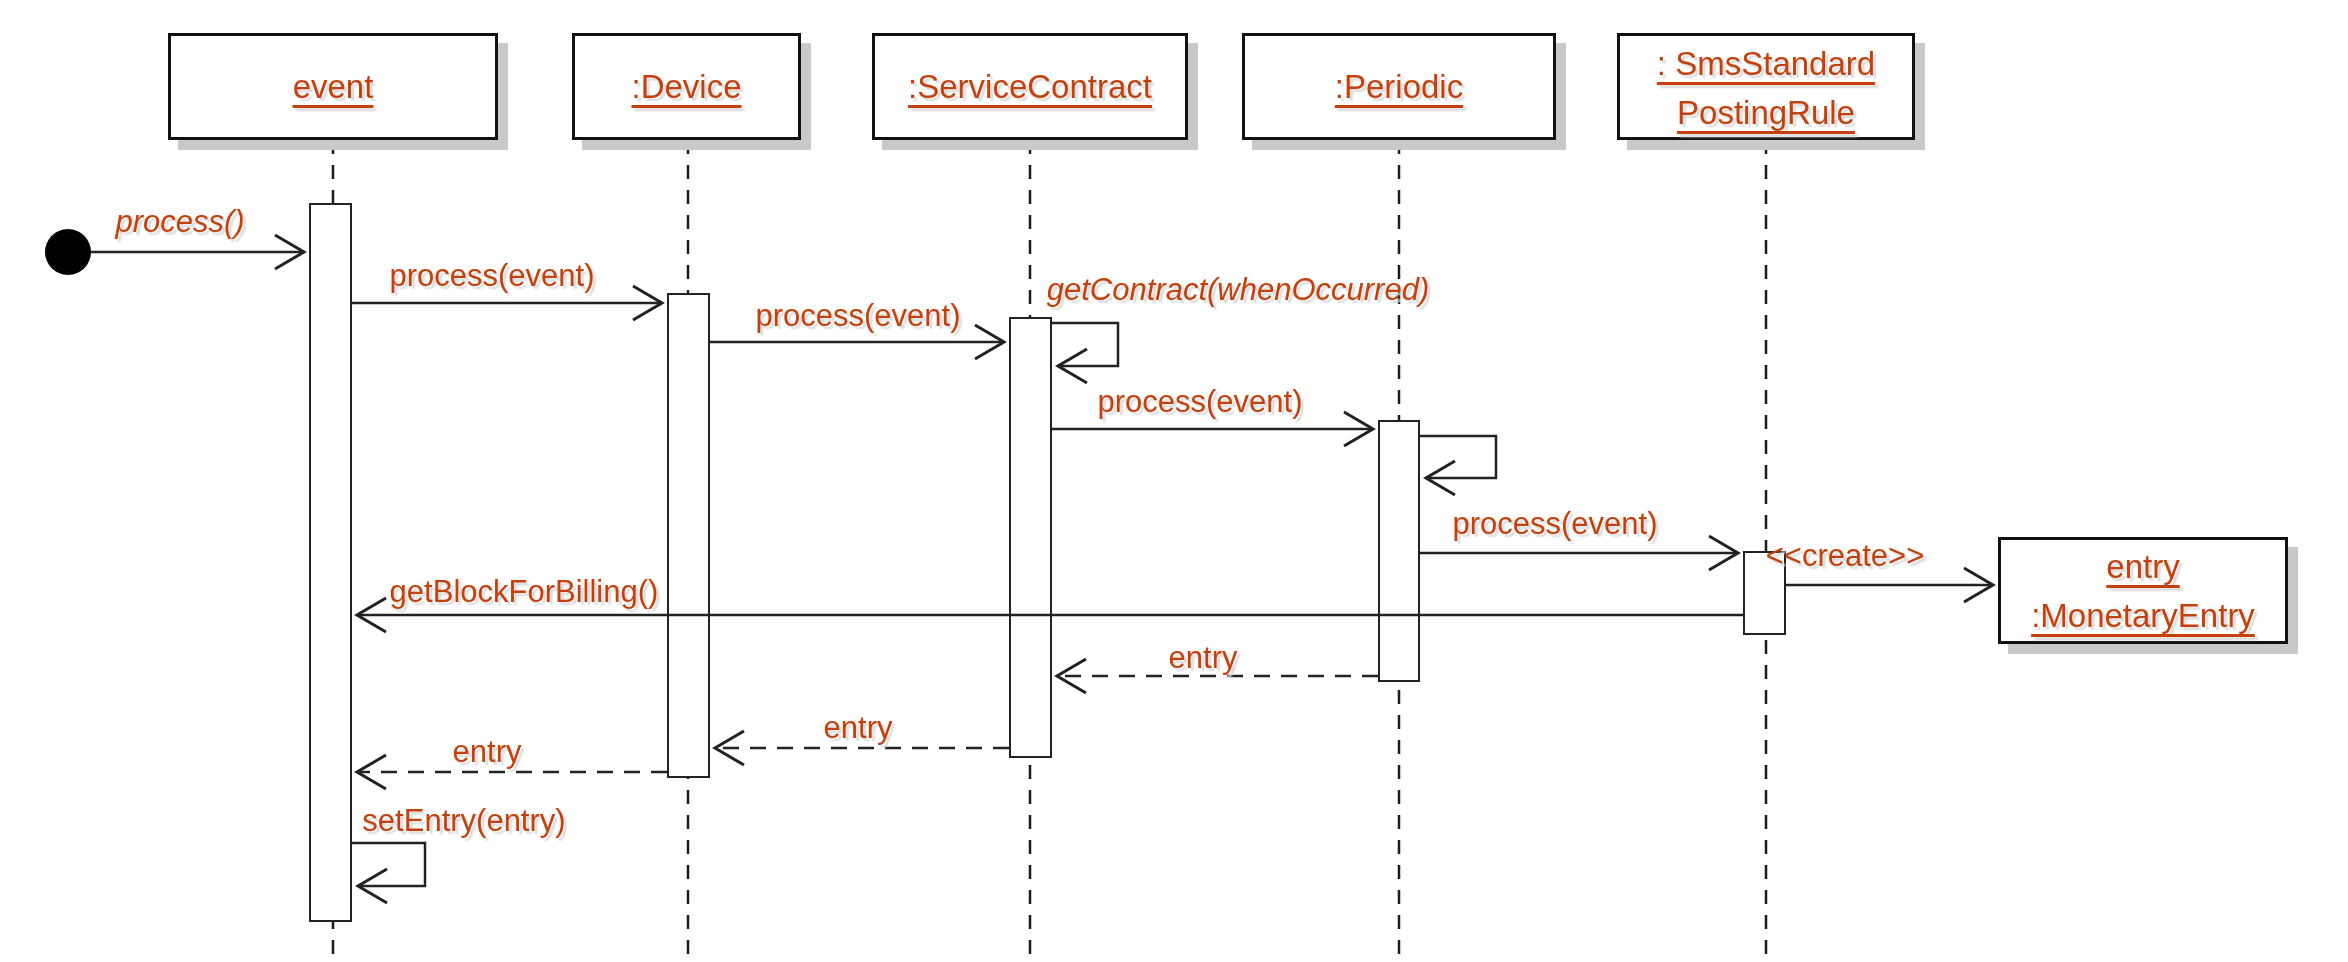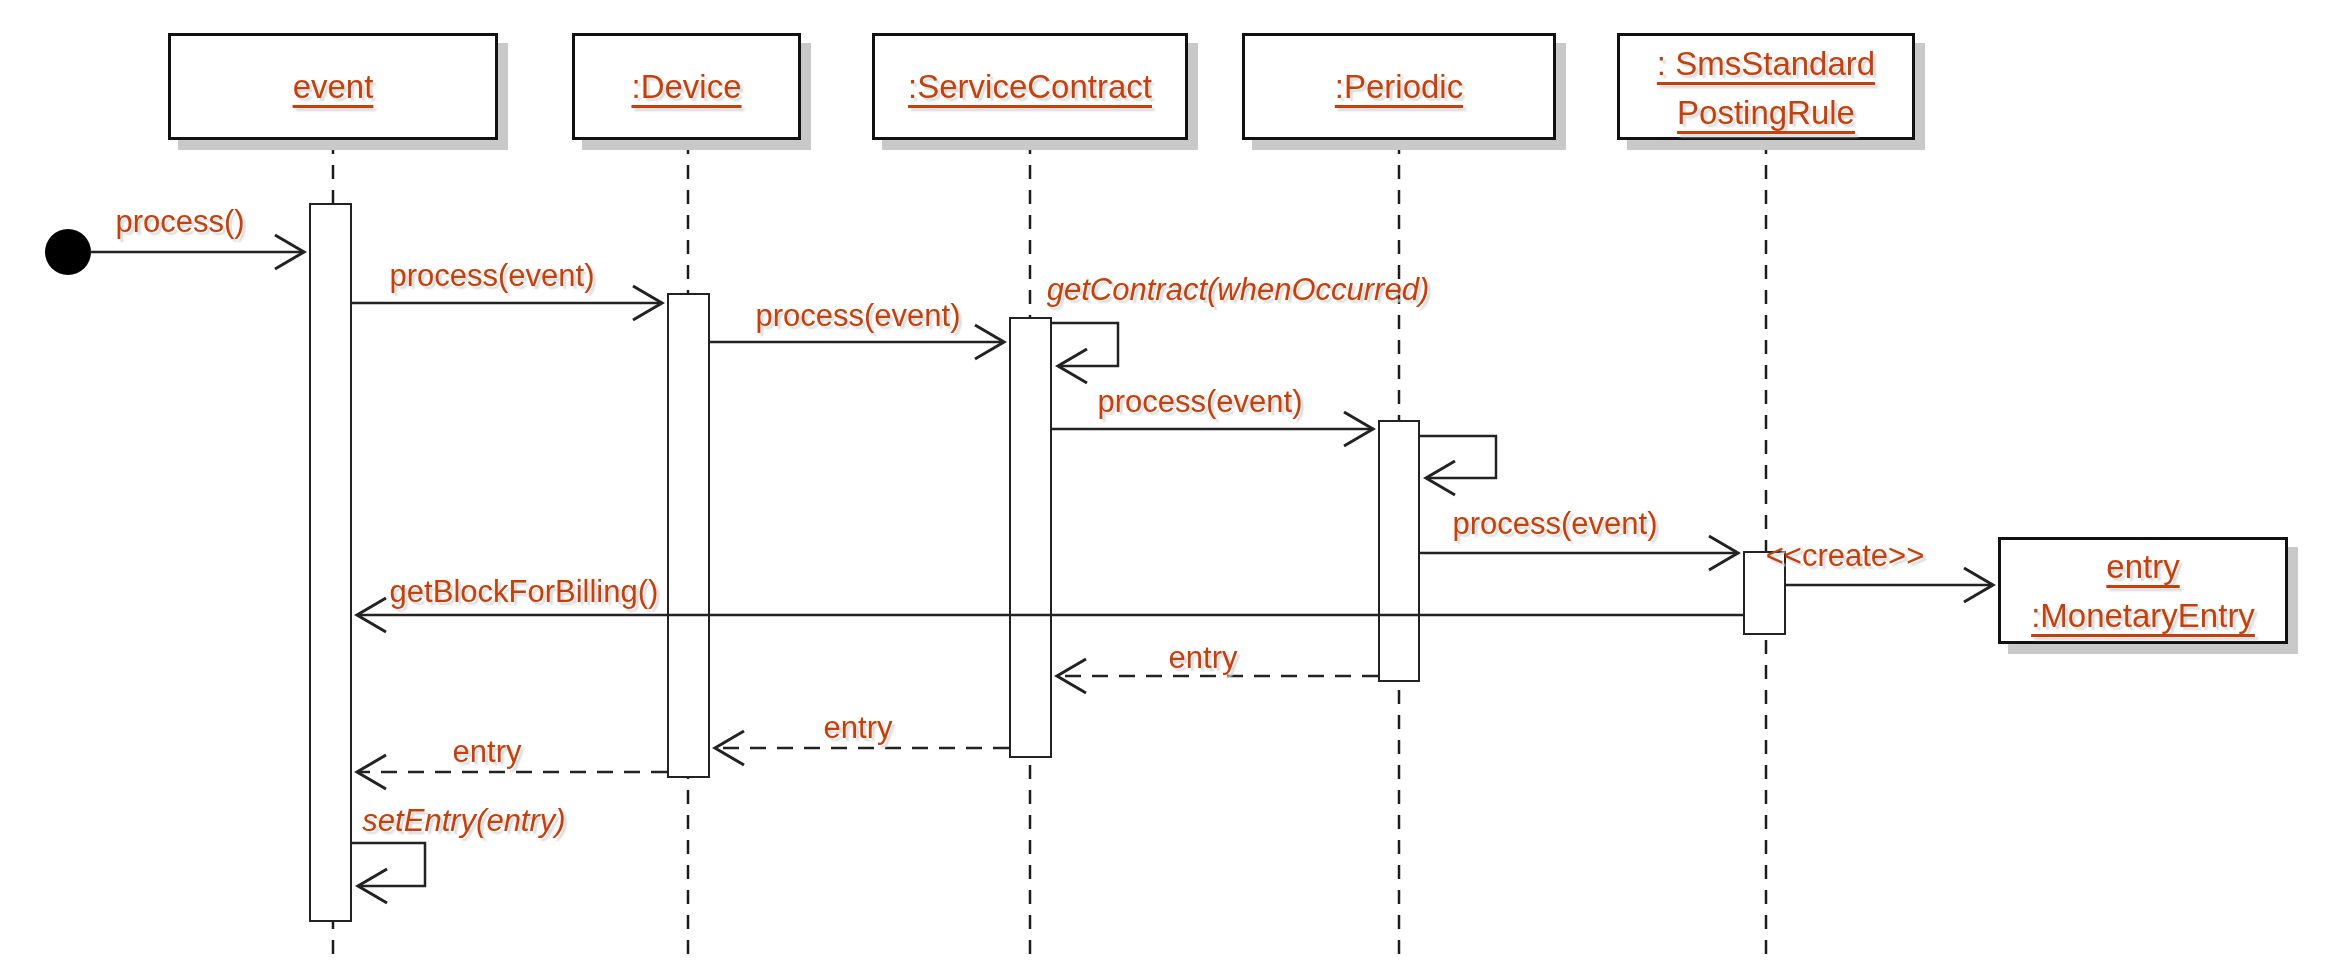--- a/index.html
+++ b/index.html
@@ -81,26 +81,26 @@
     <path d="M1420,436 L1496,436 L1496,478 L1426,478" fill="none" stroke="#222" stroke-width="2.5" marker-end="url(#ah)"></path>
     <line x1="1420" y1="553" x2="1738" y2="553" stroke="#222" stroke-width="2.5" marker-end="url(#ah)"></line>
     <line x1="1786" y1="585" x2="1993" y2="585" stroke="#222" stroke-width="2.5" marker-end="url(#ah)"></line>
     <line x1="1743" y1="615" x2="357" y2="615" stroke="#222" stroke-width="2.5" marker-end="url(#ah)"></line>
     <line x1="1378" y1="676" x2="1057" y2="676" stroke="#222" stroke-width="2.5" stroke-dasharray="16 11" marker-end="url(#ah)"></line>
     <line x1="1009" y1="748" x2="715" y2="748" stroke="#222" stroke-width="2.5" stroke-dasharray="16 11" marker-end="url(#ah)"></line>
     <line x1="667" y1="772" x2="357" y2="772" stroke="#222" stroke-width="2.5" stroke-dasharray="16 11" marker-end="url(#ah)"></line>
     <path d="M352,843 L425,843 L425,886 L358,886" fill="none" stroke="#222" stroke-width="2.5" marker-end="url(#ah)"></path>
   </svg>
 
-  <div class="msg-label" style="left:180px;top:204px;">process()</div>
+  <div class="msg-label" style="left:180px;top:204px;font-style:italic;">process()</div>
   <div class="msg-label" style="left:492px;top:258px;">process(event)</div>
   <div class="msg-label" style="left:858px;top:298px;">process(event)</div>
   <div class="msg-label" style="left:1238px;top:272px;font-style:italic;">getContract(whenOccurred)</div>
   <div class="msg-label" style="left:1200px;top:384px;">process(event)</div>
   <div class="msg-label" style="left:1555px;top:506px;">process(event)</div>
   <div class="msg-label" style="left:1845px;top:538px;">&lt;&lt;create&gt;&gt;</div>
   <div class="msg-label" style="left:524px;top:574px;">getBlockForBilling()</div>
   <div class="msg-label" style="left:1203px;top:640px;">entry</div>
   <div class="msg-label" style="left:858px;top:710px;">entry</div>
   <div class="msg-label" style="left:487px;top:734px;">entry</div>
-  <div class="msg-label" style="left:464px;top:803px;font-style:italic;">setEntry(entry)</div>
+  <div class="msg-label" style="left:464px;top:803px;">setEntry(entry)</div>
 
 </div>
 
 </body></html>

